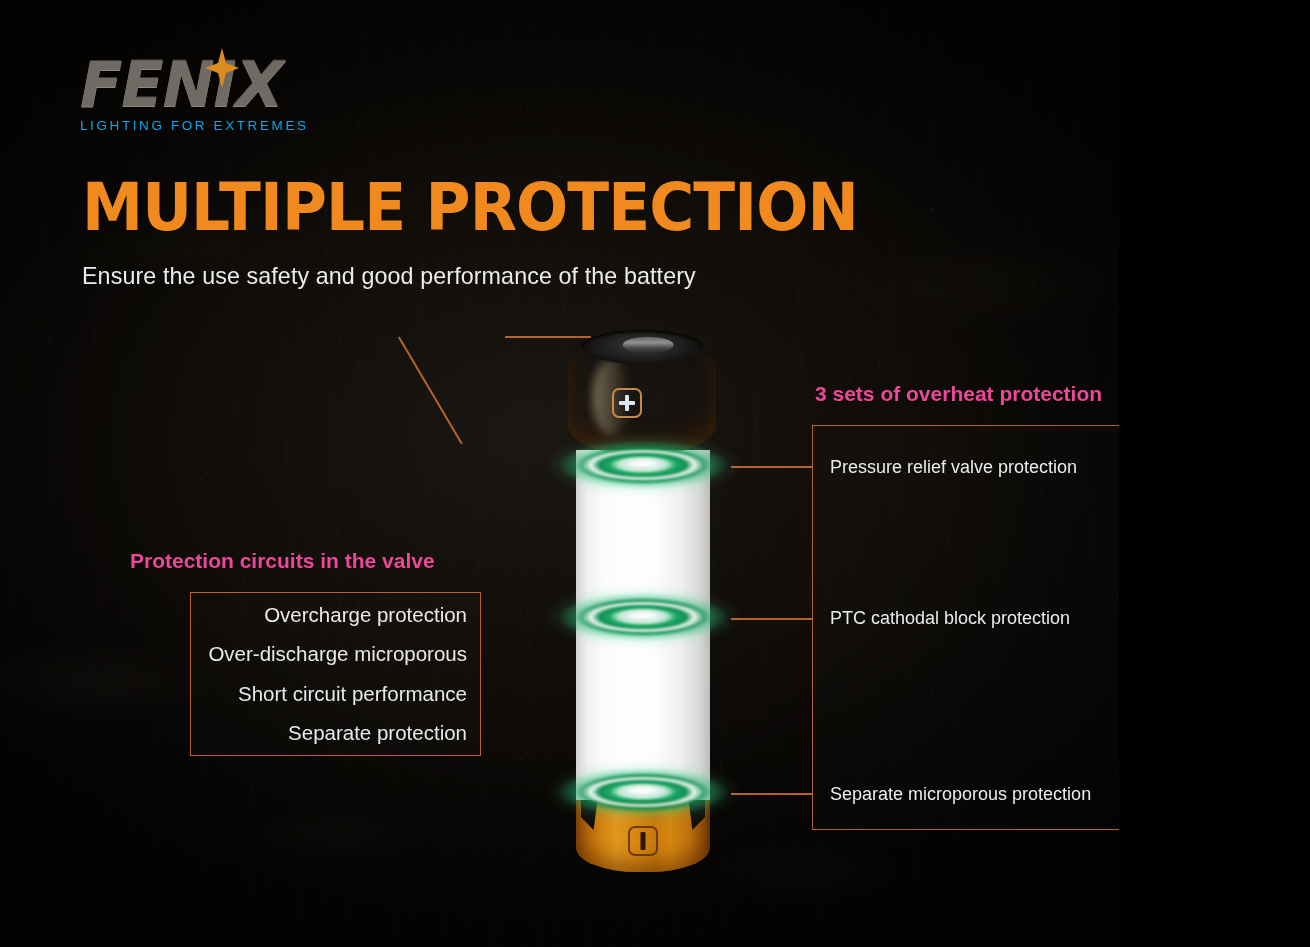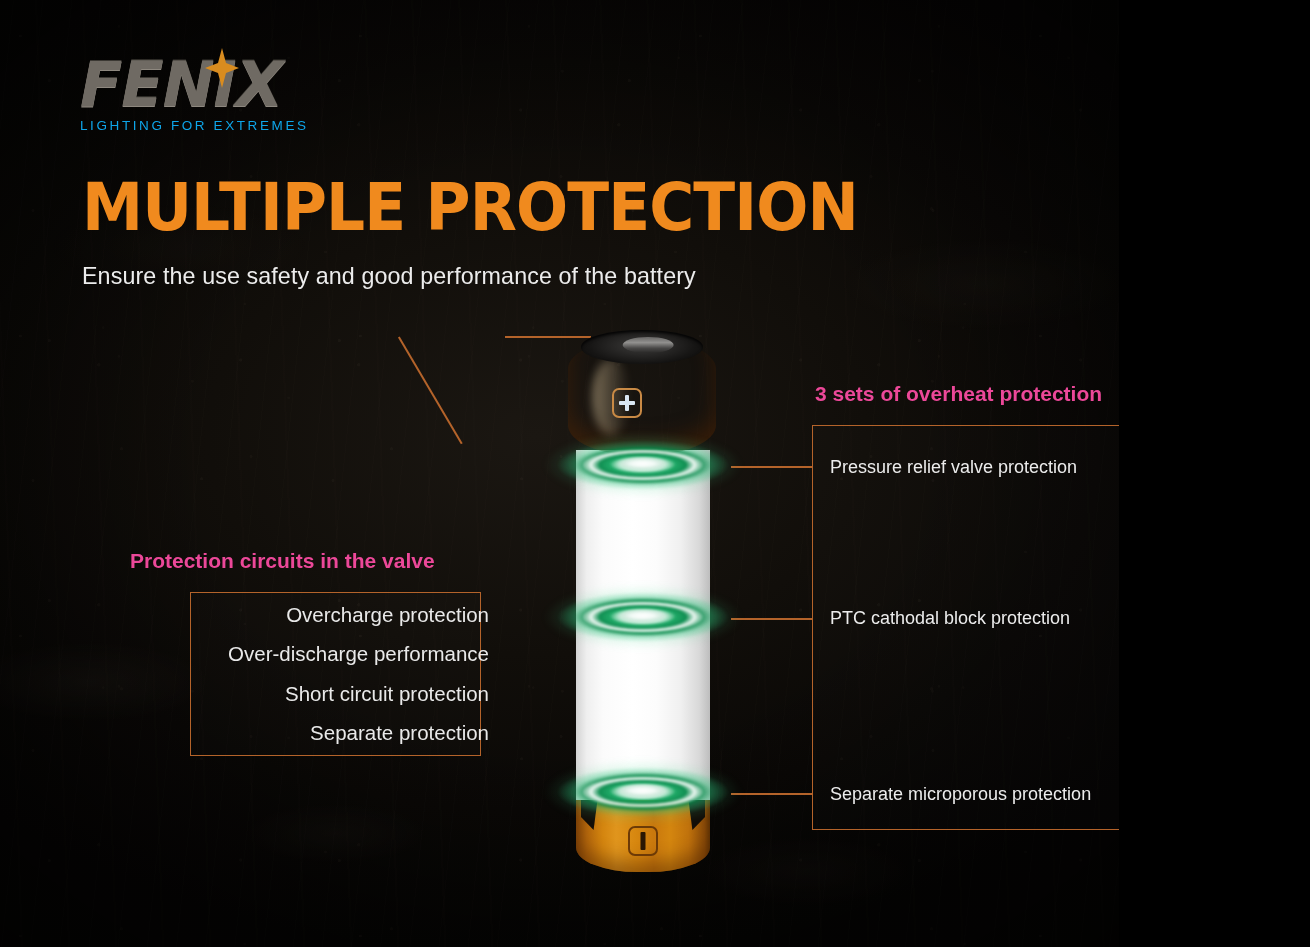--- a/index.html
+++ b/index.html
@@ -125,21 +125,21 @@
   }
   #box-left{ left:190px; top:592px; width:291px; height:164px; }
   #box-right{ left:812px; top:425px; width:350px; height:405px; }
 
   .box-list{
     position:absolute;
     list-style:none;
     margin:0; padding:0;
   }
   #list-left{
-    left:198px; top:592px; width:291px; height:164px;
+    left:176px; top:592px; width:291px; height:164px;
     display:flex; flex-direction:column; justify-content:center;
     align-items:flex-end;
     box-sizing:border-box;
   }
   #list-left li{
     font-size:20.5px; color:#e9e9e9;
     line-height:1; margin:9.5px 0;
     white-space:nowrap;
   }
   #list-right{
@@ -334,22 +334,22 @@
   <div class="leader" id="lead-top-h"></div>
   <div class="leader" id="lead-top-d"></div>
   <div class="leader" id="lead-r1"></div>
   <div class="leader" id="lead-r2"></div>
   <div class="leader" id="lead-r3"></div>
 
   <div class="callout-h" id="h-anode">Protection circuits in the valve</div>
   <div class="box" id="box-left"></div>
   <ul class="box-list" id="list-left">
     <li>Overcharge protection</li>
-    <li>Over-discharge performance</li>
-    <li>Short circuit protection</li>
+    <li>Over-discharge microporous</li>
+    <li>Short circuit performance</li>
     <li>Separate protection</li>
   </ul>
 
   <div class="callout-h" id="h-overheat">3 sets of overheat protection</div>
   <div class="box" id="box-right"></div>
   <ul class="box-list" id="list-right">
     <li>Pressure relief valve protection</li>
     <li>PTC cathodal block protection</li>
     <li>Separate microporous protection</li>
   </ul>

